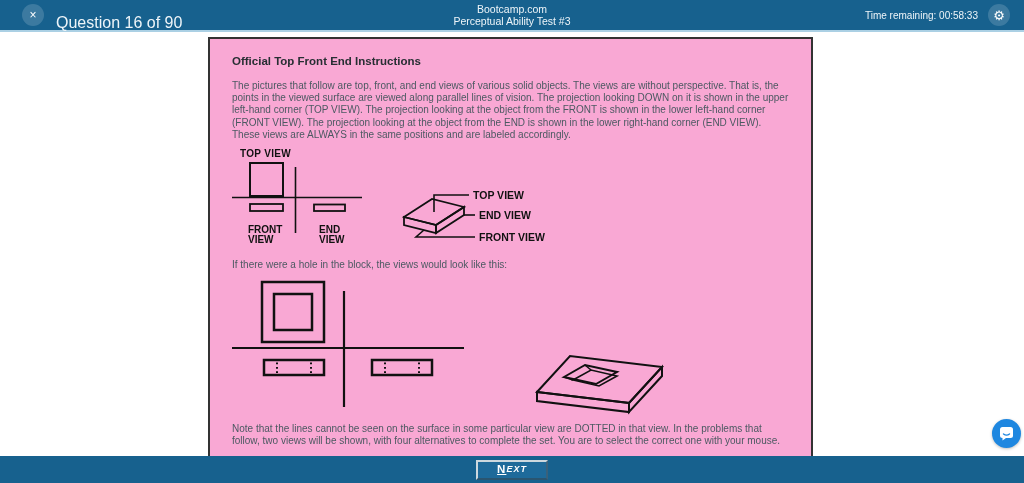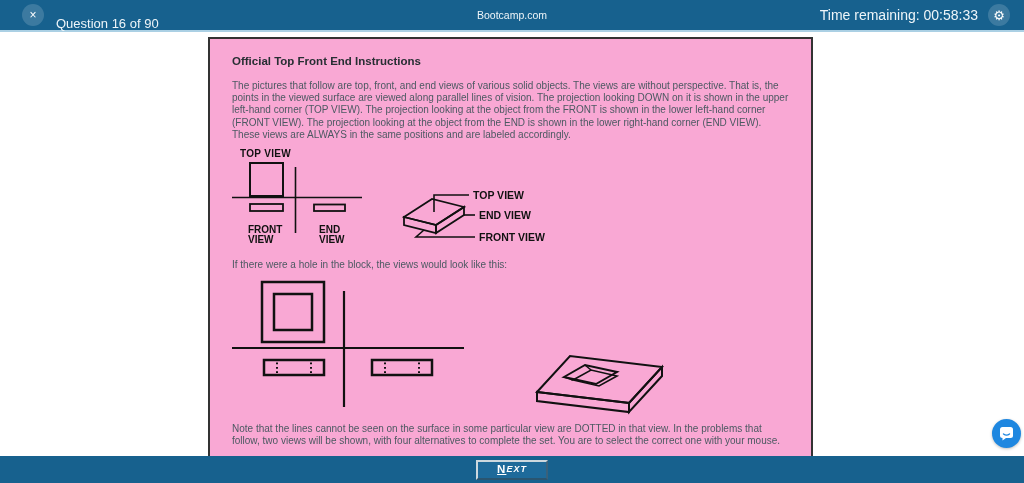--- a/index.html
+++ b/index.html
@@ -14,24 +14,24 @@
 
   
   .topbar{height:30px;background:var(--header-bg);display:flex;align-items:center;
     justify-content:space-between;color:#eef5f9;padding:0 10px;position:relative;z-index:20;}
   .accent-line{height:2px;background:var(--accent-line);}
   .topbar-left{display:flex;align-items:center;gap:12px;padding-left:12px;}
   .topbar-right{display:flex;align-items:center;gap:10px;padding-right:4px;}
   .circle-btn{width:22px;height:22px;border-radius:50%;border:none;cursor:pointer;
     background:rgba(255,255,255,0.16);color:#fff;display:flex;align-items:center;
     justify-content:center;font-size:12px;line-height:1;font-family:inherit;}
-  .q-label{font-size:13px;margin-top:16px;}
+  .q-label{font-size:16px;margin-top:16px;}
   .topbar-center{position:absolute;left:0;right:0;text-align:center;pointer-events:none;}
   .topbar-center div{font-size:10.5px;line-height:12px;}
-  .time-label{font-size:14px;}
+  .time-label{font-size:10px;}
   .gear-glyph{font-size:13px;}
 
   
   .sheet{position:absolute;left:208px;top:37px;width:605px;height:446px;
     background:#f9a8d4;border:2px solid var(--sheet-border);padding:16px 22px;z-index:1;}
   .sheet h1{font-size:11.5px;font-weight:bold;color:var(--title-text);margin:0 0 13px 0;}
   .sheet p{font-size:10px;line-height:12.2px;color:var(--body-text);}
   .p-main{margin:0 0 4px 0;}
   .p-hole{margin:2px 0 6px 0;}
   .p-note{margin:8px 0 0 0;}
@@ -59,20 +59,21 @@
 
 <header class="topbar">
   <div class="topbar-left">
     <button class="circle-btn">
       <span>×</span>
     </button>
     <span class="q-label">Question 16 of 90</span>
   </div>
   <div class="topbar-center">
     <div>Bootcamp.com</div>
+    <div>Perceptual Ability Test #3</div>
   </div>
   <div class="topbar-right">
     <span class="time-label">Time remaining: 00:58:33</span>
     <button class="circle-btn">
       <span class="gear-glyph">⚙</span>
     </button>
   </div>
 </header>
 <div class="accent-line"></div>
 

